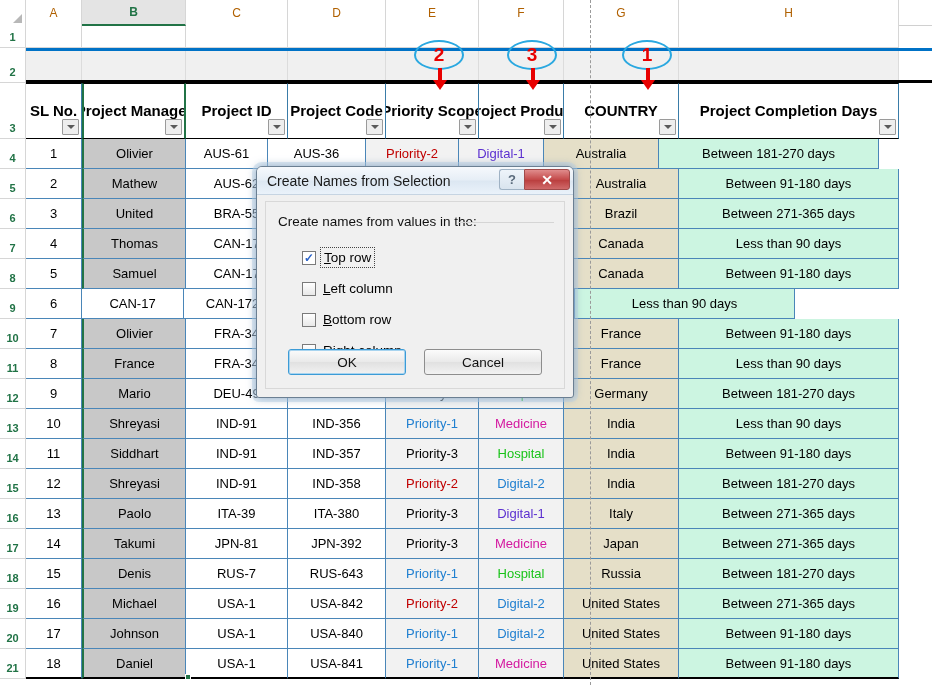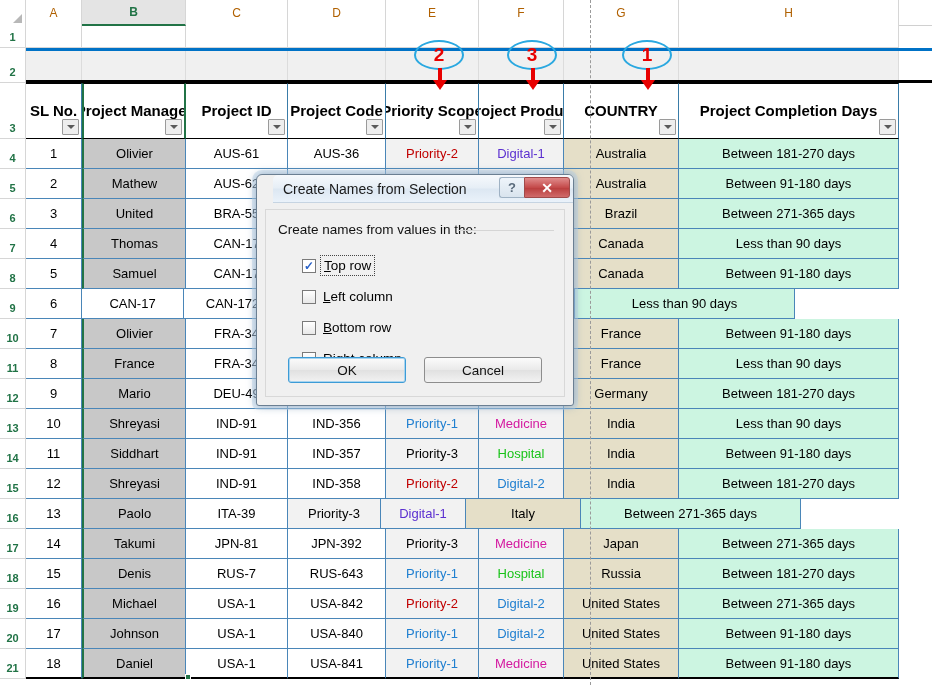--- a/index.html
+++ b/index.html
@@ -112,28 +112,27 @@
     font-family:"Liberation Sans", sans-serif;
     background:transparent;
   }
   .callout .arw { position:absolute; left:21px; top:28px; width:0; height:0;}
   .callout .arw .stem{ position:absolute; left:3px; top:0; width:4px;height:14px;background:#e80000;}
   .callout .arw .head{ position:absolute; left:-2px; top:12px;
      width:0;height:0;border-left:7px solid transparent;border-right:7px solid transparent;border-top:10px solid #e80000;}
 
   
   .dialog {
-    position:absolute; left:256px; top:174px; width:318px; height:232px;
+    position:absolute; left:256px; top:166px; width:318px; height:232px;
     background:#f0f0f0;
     border:1px solid #6b7f92;
     border-radius:6px 6px 3px 3px;
     box-shadow:0 0 10px rgba(120,150,180,.75), 0 0 0 4px rgba(190,215,235,.45);
     z-index:20;
     font-size:13px;
-    padding-left:16px;
   }
   .dlg-title {
     height:28px; display:flex; align-items:center;
     padding-left:10px;
     background:linear-gradient(to bottom,#f6f9fc 0%,#e6eef6 48%,#dce7f2 52%,#eaf2fa 100%);
     border-radius:5px 5px 0 0;
     border-bottom:1px solid #c6d4e2;
     position:relative;
   }
   .dlg-title .t { font-size:14px; color:#1a1a1a; }
@@ -357,21 +356,21 @@
     </div>
 
     <div id="data-rows">
         <div class="gr data">
           <div class="gc c-a" style="width: 56px;">
             <span>1</span>
           </div>
           <div class="gc c-b" style="width: 104px;">
             <span>Olivier</span>
           </div>
-          <div class="gc c-c" style="width: 102px;">
+          <div class="gc c-c" style="width: 82px;">
             <span>AUS-61</span>
           </div>
           <div class="gc c-d" style="width: 98px;">
             <span>AUS-36</span>
           </div>
           <div class="gc c-e" style="width: 93px;">
             <span class="p2" style="font-weight: 400;">Priority-2</span>
           </div>
           <div class="gc c-f" style="width: 85px;">
             <span class="d1" style="font-weight: 400;">Digital-1</span>
@@ -668,20 +667,23 @@
         </div>
         <div class="gr data">
           <div class="gc c-a" style="width: 56px;">
             <span>13</span>
           </div>
           <div class="gc c-b" style="width: 104px; align-items: center;">
             <span>Paolo</span>
           </div>
           <div class="gc c-c" style="width: 102px;">
             <span>ITA-39</span>
+          </div>
+          <div class="gc c-d" style="width: 98px;">
+            <span>ITA-380</span>
           </div>
           <div class="gc c-e" style="width: 93px;">
             <span class="p3" style="font-weight: 400;">Priority-3</span>
           </div>
           <div class="gc c-f" style="width: 85px;">
             <span class="d1" style="font-weight: 400;">Digital-1</span>
           </div>
           <div class="gc c-g" style="width: 115px;">
             <span>Italy</span>
           </div>

